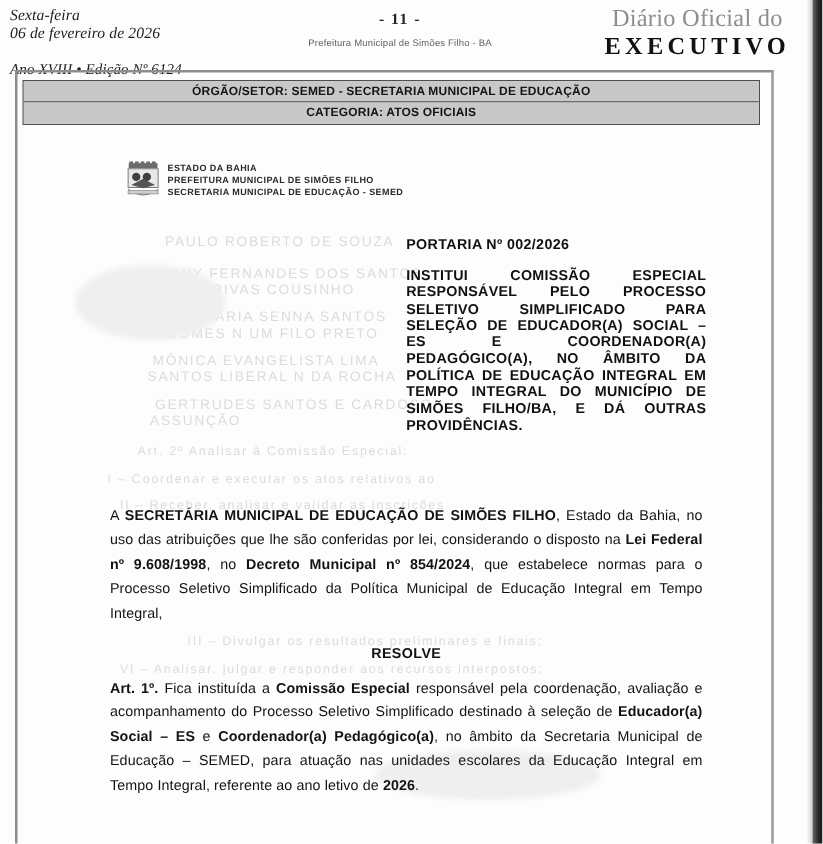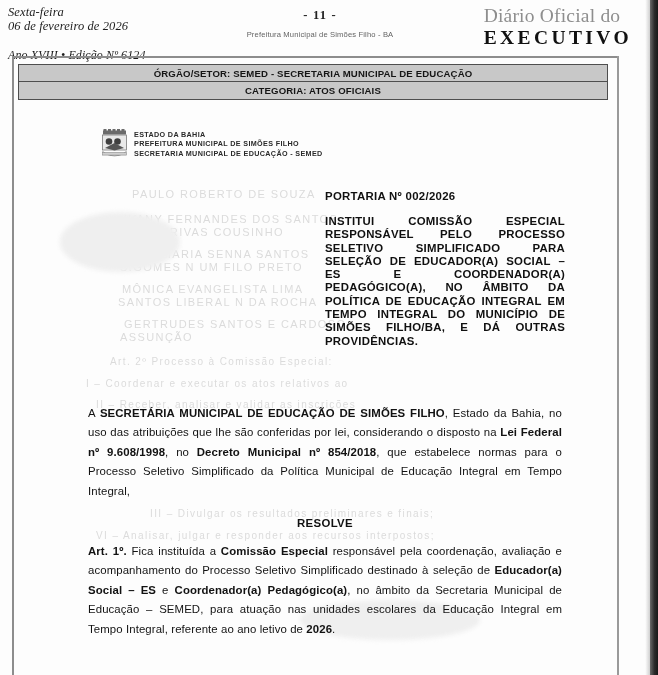--- a/index.html
+++ b/index.html
@@ -76,21 +76,21 @@
     margin-top: 7px;
     font-family: "Liberation Sans", sans-serif;
     font-size: 7.6px;
     color: #636363;
     letter-spacing: 0.15px;
   }
 
   .mast-right {
     position: absolute;
     right: 18px; top: 5px;
-    text-align: left;
+    text-align: center;
   }
   .mast-brand-1 {
     font-family: "Liberation Serif", serif;
     font-size: 19.5px;
     color: #8e8e8e;
     line-height: 21px;
     letter-spacing: 0.2px;
   }
   .mast-brand-2 {
     font-family: "Liberation Serif", serif;
@@ -263,21 +263,21 @@
   <div class="ghost-layer">
     <div class="ghost" style="left:132px; top:188px;">PAULO ROBERTO DE SOUZA</div>
     <div class="ghost" style="left:124px; top:213px;">IVANY FERNANDES DOS SANTOS</div>
     <div class="ghost" style="left:126px; top:226px;">PROF. RIVAS COUSINHO</div>
     <div class="ghost" style="left:122px; top:248px;">NIVIA MARIA SENNA SANTOS</div>
     <div class="ghost" style="left:120px; top:261px;">S.GOMES N UM FILO PRETO</div>
     <div class="ghost" style="left:122px; top:283px;">MÔNICA EVANGELISTA LIMA</div>
     <div class="ghost" style="left:118px; top:296px;">SANTOS LIBERAL N DA ROCHA</div>
     <div class="ghost" style="left:124px; top:318px;">GERTRUDES SANTOS E CARDOSO</div>
     <div class="ghost" style="left:120px; top:331px;">ASSUNÇÃO</div>
-    <div class="ghost" style="left:110px; top:356px; font-size:10px;">Art. 2º Processo à Comissão Especial:</div>
+    <div class="ghost" style="left:110px; top:356px; font-size:10px;">Art. 2º Analisar à Comissão Especial:</div>
     <div class="ghost" style="left:86px; top:378px; font-size:10px;text-align:right;">I – Coordenar e executar os atos relativos ao</div>
     <div class="ghost" style="left:96px; top:399px; font-size:10px;">II – Receber, analisar e validar as inscrições</div>
     <div class="ghost" style="left:150px; top:508px; font-size:10px;">III – Divulgar os resultados preliminares e finais;</div>
     <div class="ghost" style="left:96px; top:530px; font-size:10px;">VI – Analisar, julgar e responder aos recursos interpostos;</div>
 
     <div class="grunge" style="left:60px; top:212px; width:120px; height:60px;"></div>
     <div class="grunge" style="left:300px; top:600px; width:180px; height:40px;"></div>
   </div>
 
   <div class="masthead">
@@ -329,21 +329,21 @@
       <div>SECRETARIA MUNICIPAL DE EDUCAÇÃO - SEMED</div>
     </div>
   </div>
 
   <div class="title-block">
     <div class="title-main">PORTARIA Nº 002/2026</div>
     <div class="title-ementa">INSTITUI COMISSÃO ESPECIAL RESPONSÁVEL PELO PROCESSO SELETIVO SIMPLIFICADO PARA SELEÇÃO DE EDUCADOR(A) SOCIAL – ES E COORDENADOR(A) PEDAGÓGICO(A), NO ÂMBITO DA POLÍTICA DE EDUCAÇÃO INTEGRAL EM TEMPO INTEGRAL DO MUNICÍPIO DE SIMÕES FILHO/BA, E DÁ OUTRAS PROVIDÊNCIAS.</div>
   </div>
 
   <div class="body-block">
-    <div class="para">A <b>SECRETÁRIA MUNICIPAL DE EDUCAÇÃO DE SIMÕES FILHO</b>, Estado da Bahia, no uso das atribuições que lhe são conferidas por lei, considerando o disposto na <b>Lei Federal nº 9.608/1998</b>, no <b>Decreto Municipal nº 854/2018</b>, que estabelece normas para o Processo Seletivo Simplificado da Política Municipal de Educação Integral em Tempo Integral,</div>
+    <div class="para">A <b>SECRETÁRIA MUNICIPAL DE EDUCAÇÃO DE SIMÕES FILHO</b>, Estado da Bahia, no uso das atribuições que lhe são conferidas por lei, considerando o disposto na <b>Lei Federal nº 9.608/1998</b>, no <b>Decreto Municipal nº 854/2024</b>, que estabelece normas para o Processo Seletivo Simplificado da Política Municipal de Educação Integral em Tempo Integral,</div>
     <div class="resolve">RESOLVE</div>
     <div class="para"><b>Art. 1º.</b> Fica instituída a <b>Comissão Especial</b> responsável pela coordenação, avaliação e acompanhamento do Processo Seletivo Simplificado destinado à seleção de <b>Educador(a) Social – ES</b> e <b>Coordenador(a) Pedagógico(a)</b>, no âmbito da Secretaria Municipal de Educação – SEMED, para atuação nas unidades escolares da Educação Integral em Tempo Integral, referente ao ano letivo de <b>2026</b>.</div>
   </div>
 
   <div class="scan-edge-soft"></div>
   <div class="scan-edge"></div>
 
 </div>
 
 </body></html>

